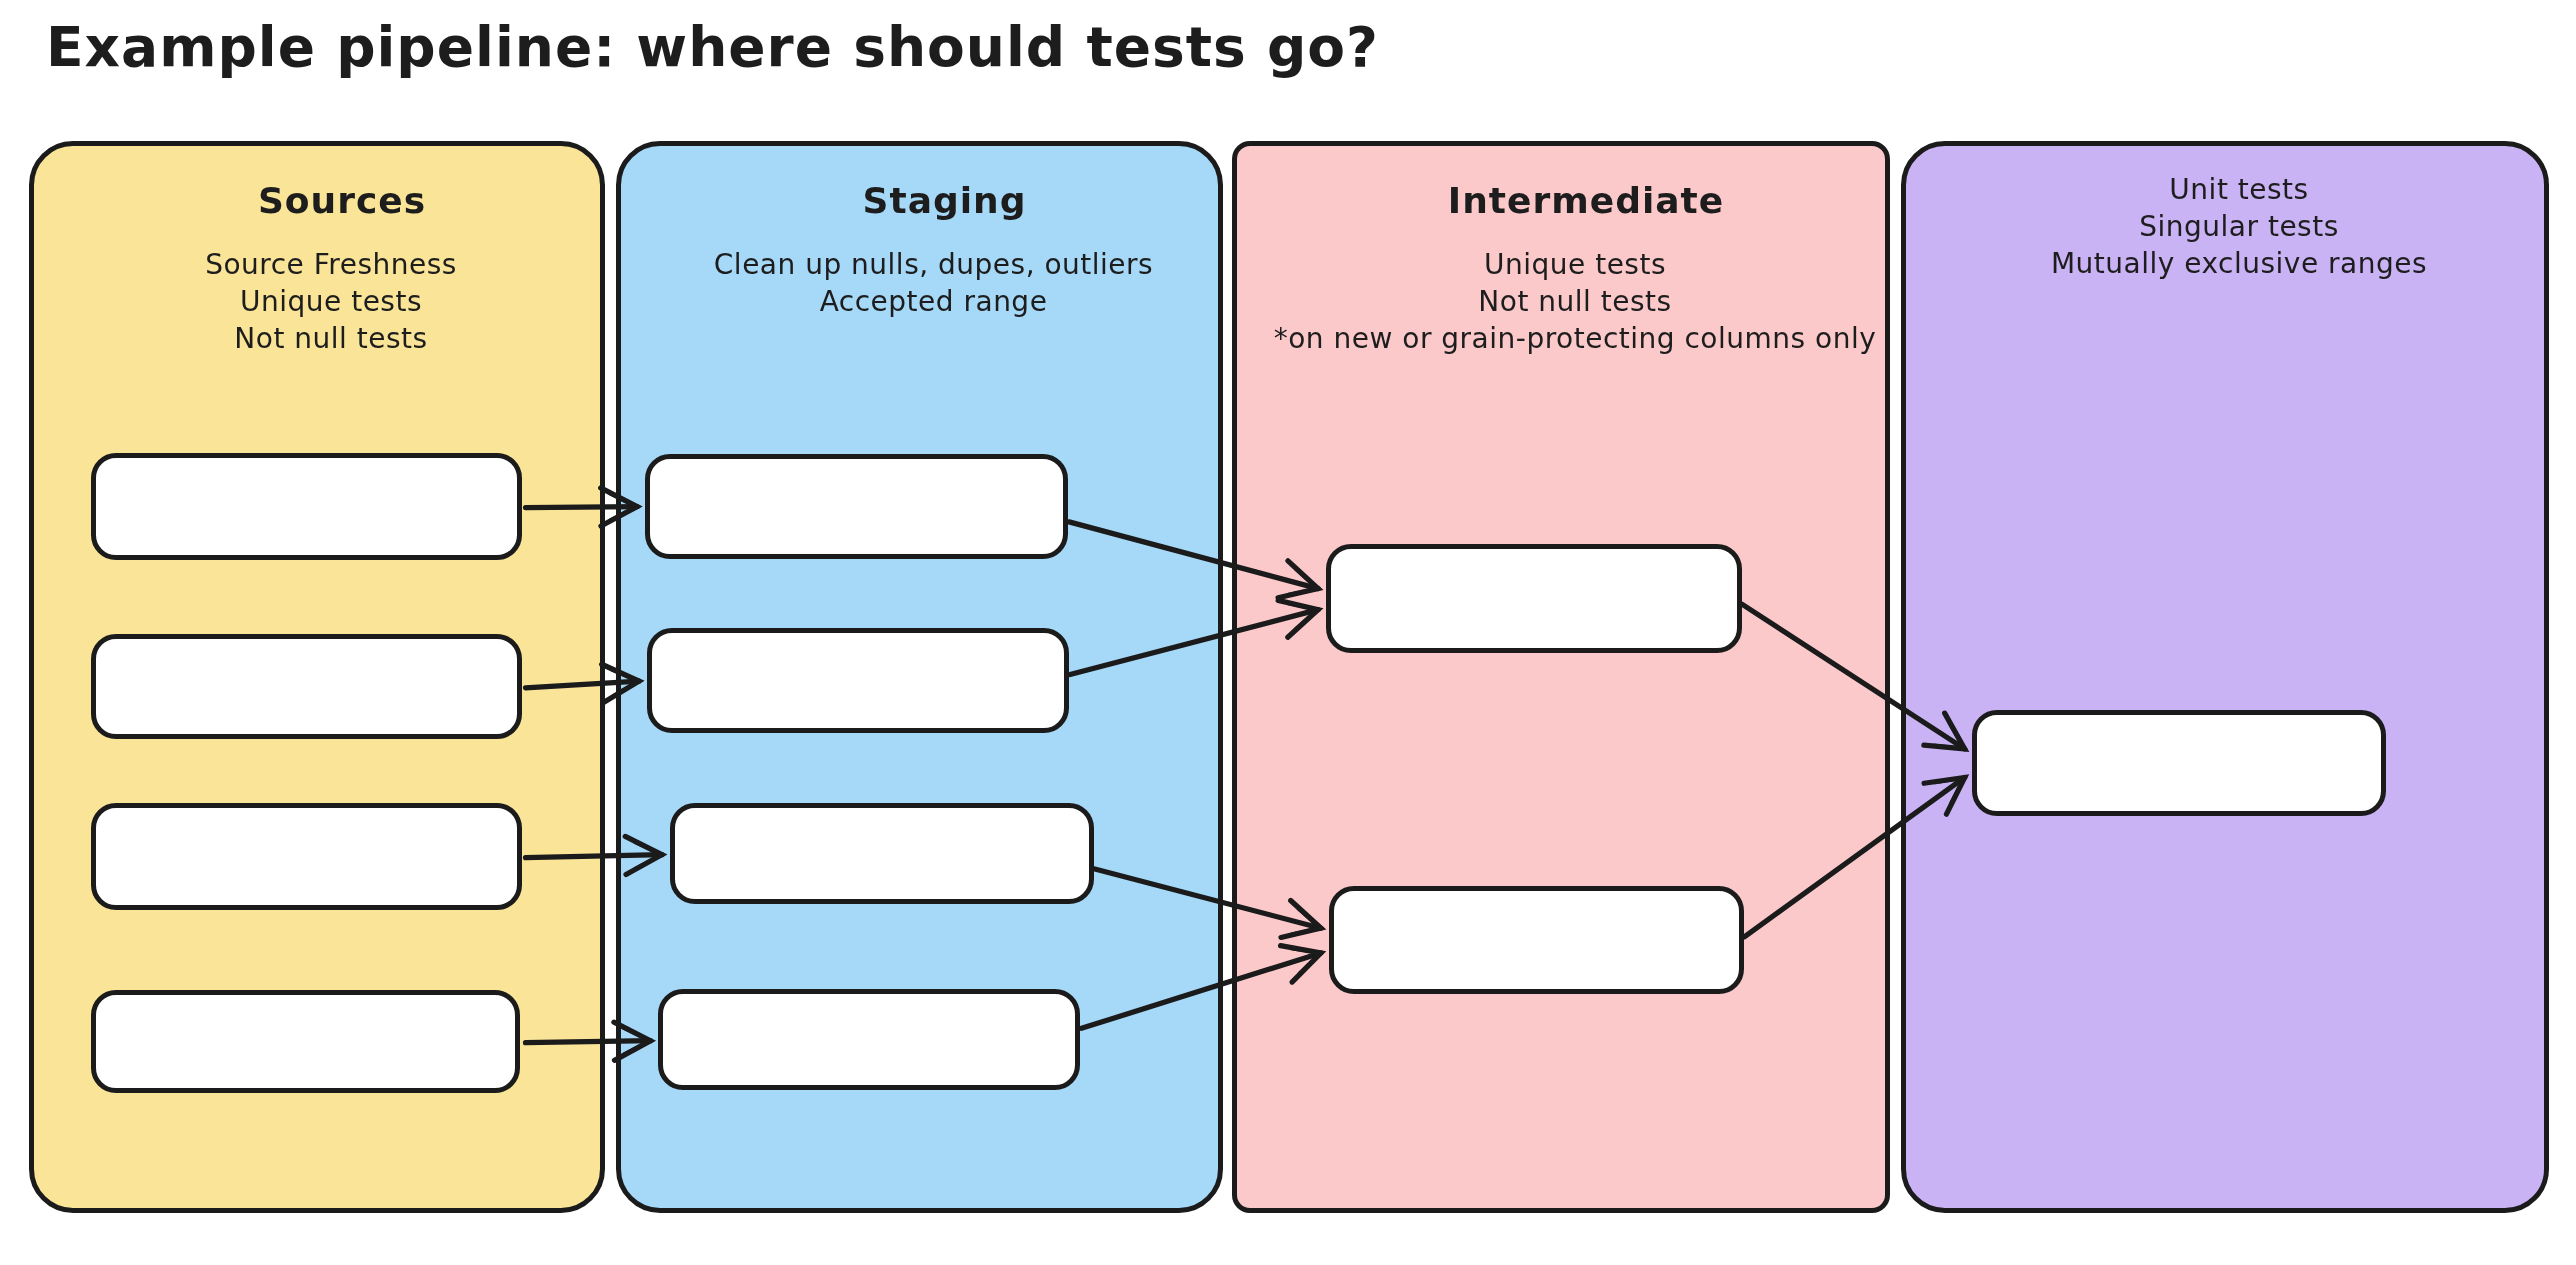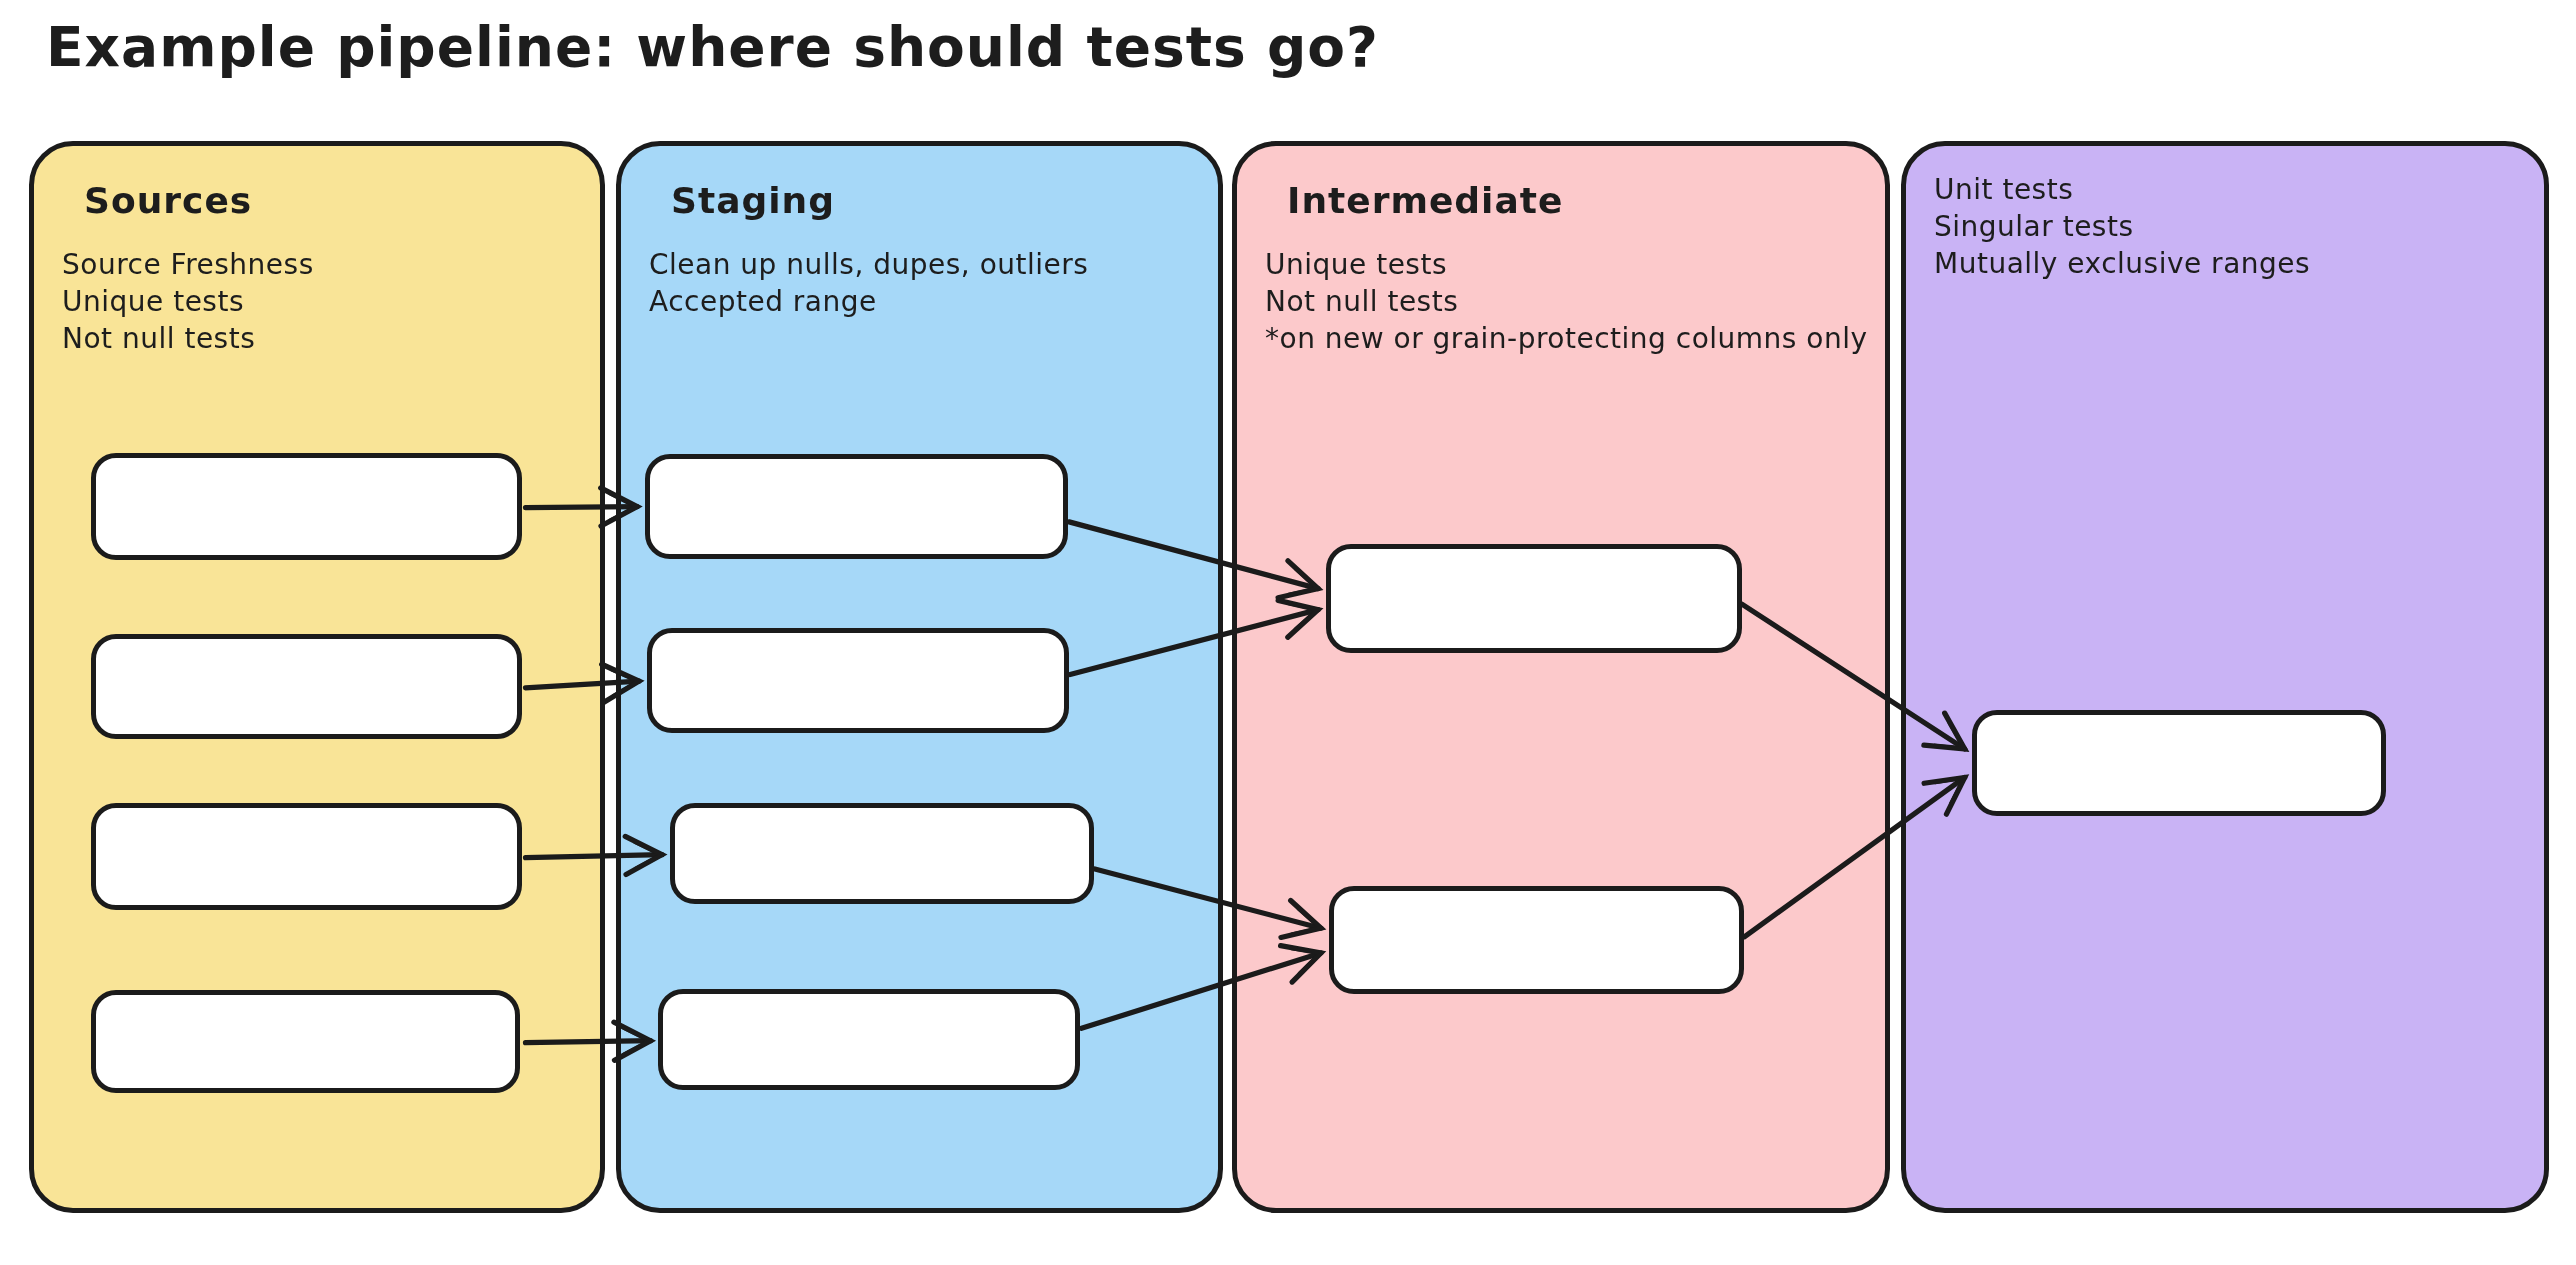--- a/index.html
+++ b/index.html
@@ -16,21 +16,21 @@
     color:var(--text);
     position:relative;overflow:hidden;
   }
   .canvas{position:relative;width:2576px;height:1148px;background:var(--bg);}
   .page-title{
     position:absolute;left:46px;top:15.3px;z-index:6;
     font-size:55px;font-weight:700;letter-spacing:1px;color:var(--text);
     white-space:nowrap;
   }
   .columns-layer,.nodes-layer{position:absolute;inset:0;}
-  .columns-layer{z-index:1;}
+  .columns-layer{z-index:1;text-align:center;}
   .edges-layer{position:absolute;inset:0;z-index:3;}
   .nodes-layer{z-index:4;}
   .column{
     position:absolute;
     border:5.7px solid var(--outline);
     border-radius:44px;
   }
   .col-title{
     margin:34px 0 0 50px;
     font-size:36px;font-weight:700;letter-spacing:1px;
@@ -74,21 +74,21 @@
           <div class="note">Not null tests</div>
         </div>
       </div>
       <div class="column" style="left: 616px; top: 141px; width: 607px; height: 1072px; background: rgb(166, 216, 248);">
         <div class="col-title">Staging</div>
         <div class="col-notes">
           <div class="note">Clean up nulls, dupes, outliers</div>
           <div class="note">Accepted range</div>
         </div>
       </div>
-      <div class="column" style="left: 1232px; top: 141px; width: 658px; height: 1072px; background: rgb(252, 201, 203);">
+      <div class="column" style="left: 1232px; top: 141px; width: 658px; height: 1072px; background: rgb(252, 201, 203); border-radius: 18px;">
         <div class="col-title">Intermediate</div>
         <div class="col-notes">
           <div class="note">Unique tests</div>
           <div class="note">Not null tests</div>
           <div class="note">*on new or grain-protecting columns only</div>
         </div>
       </div>
       <div class="column" style="left: 1901px; top: 141px; width: 648px; height: 1072px; background: rgb(201, 179, 245);">
         <div class="col-notes">
           <div class="note">Unit tests</div>

